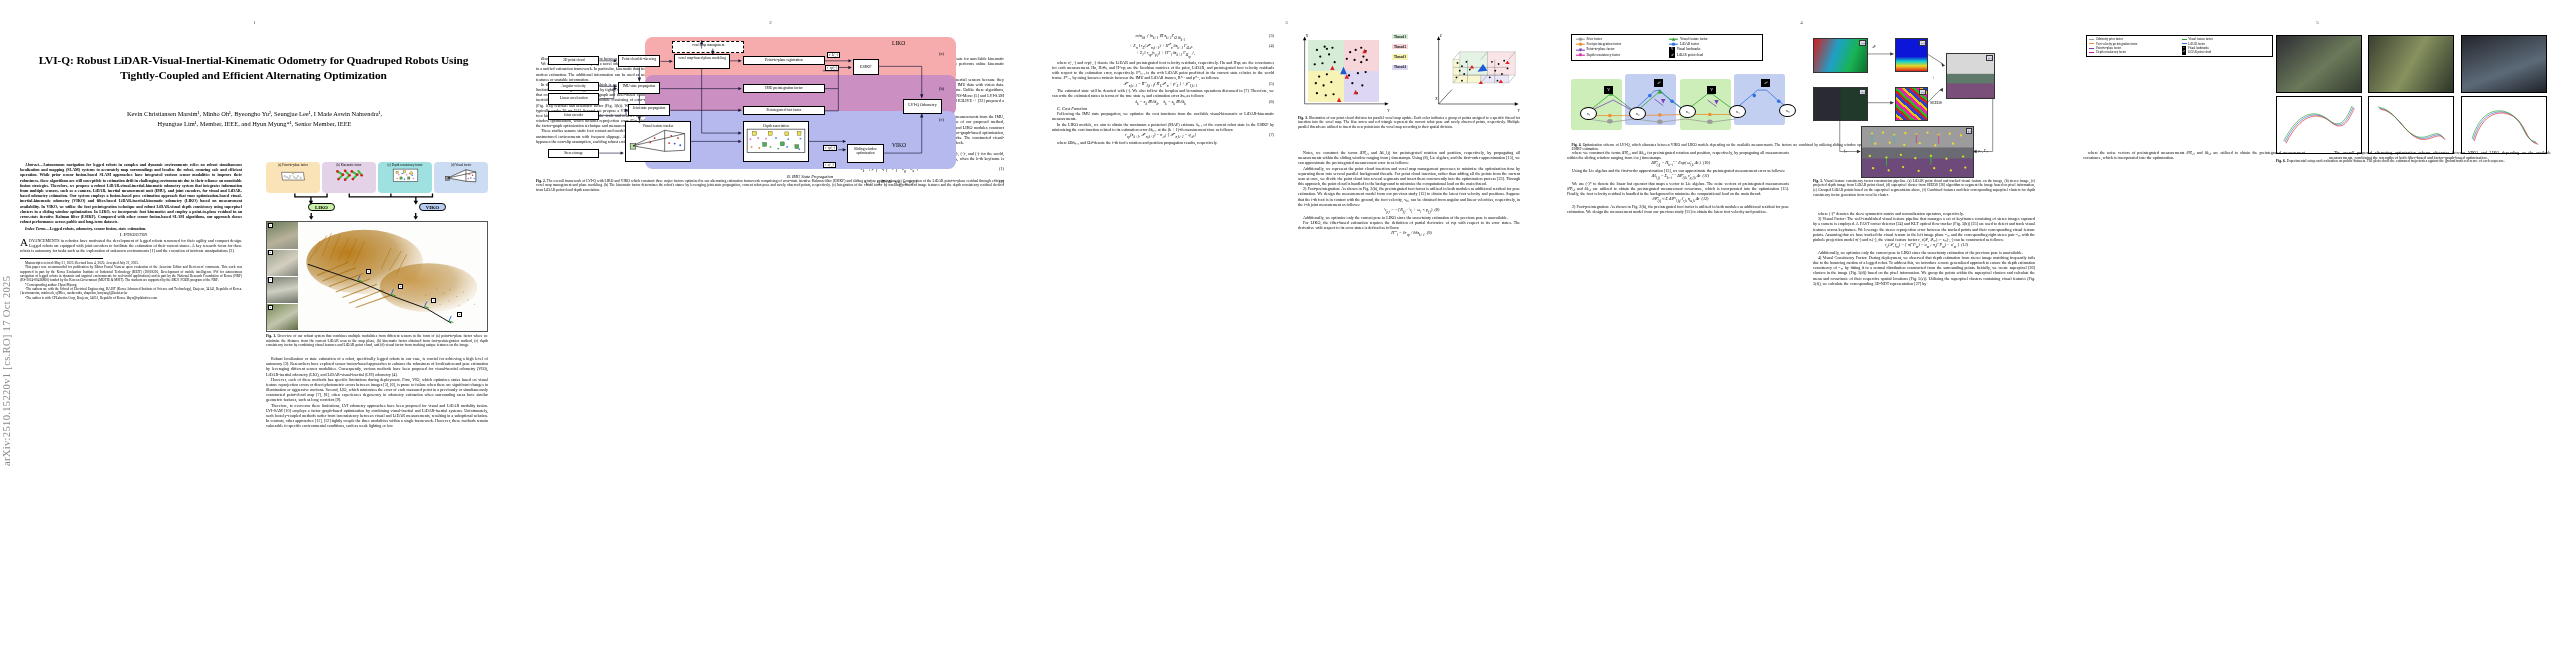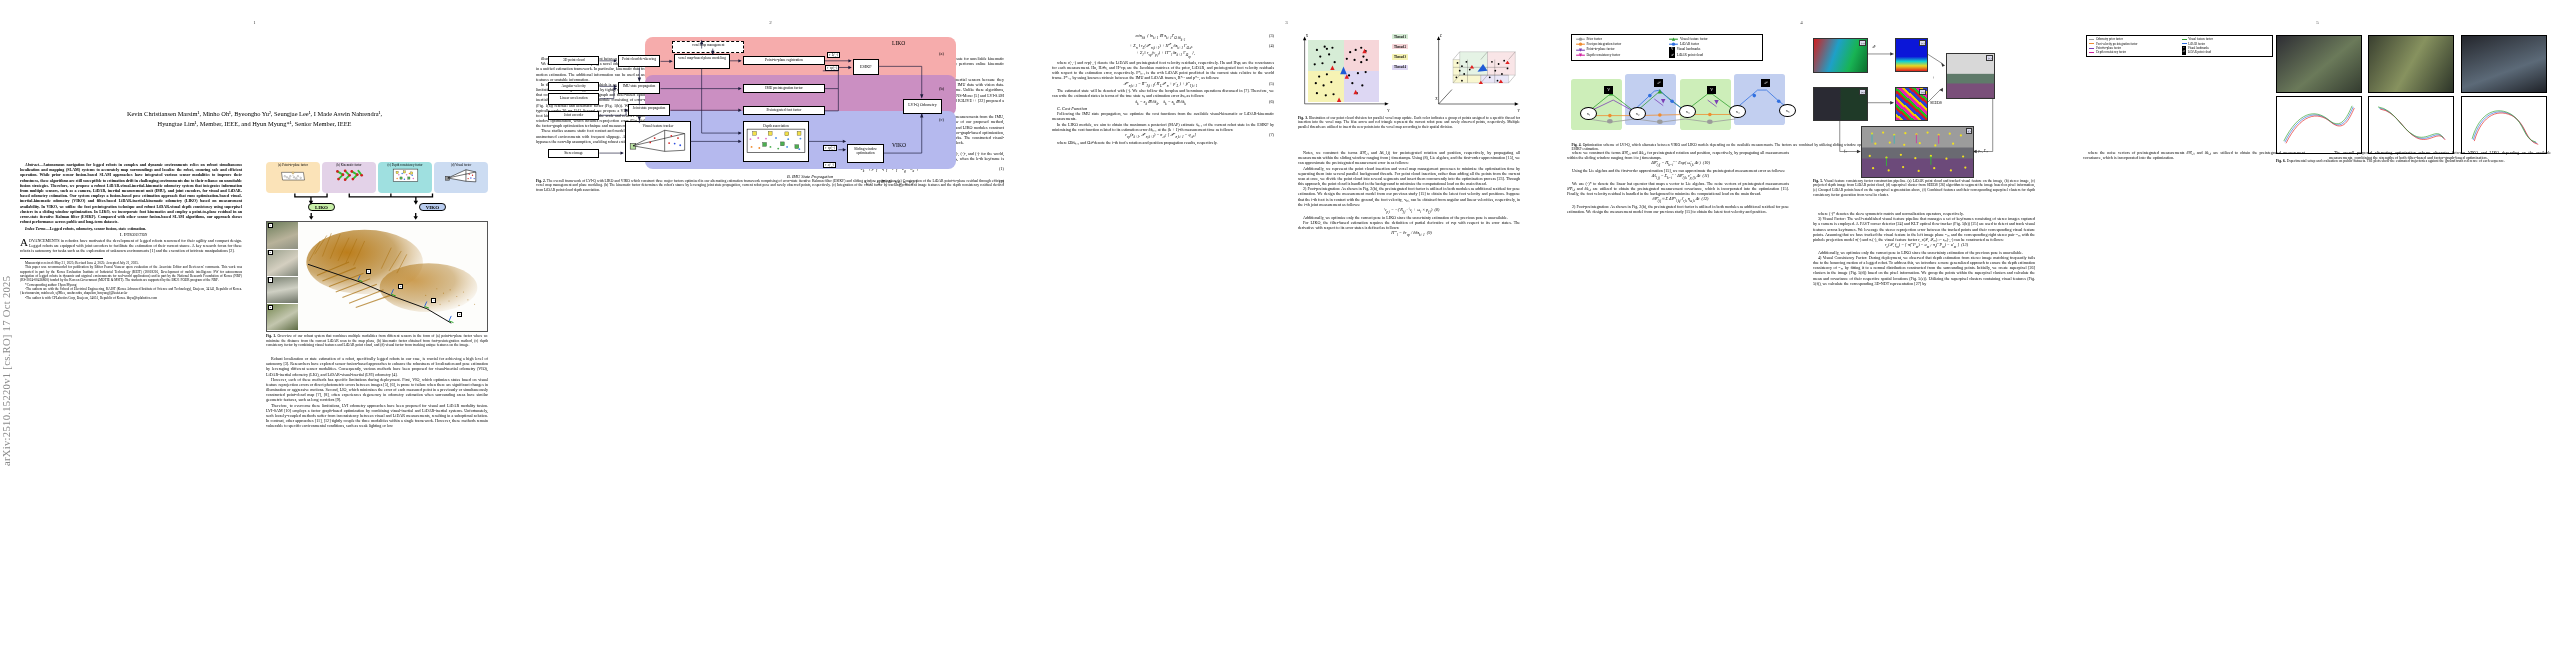--- a/index.html
+++ b/index.html
@@ -115,20 +115,21 @@
 </head>
 <body>
 
 <div class="viewer">
 
   <div class="page pg1">
     <div class="pageno">1</div>
 
     <div class="arxiv-stamp">arXiv:2510.15220v1  [cs.RO]  17 Oct 2025</div>
 
+    <div class="ptitle">LVI-Q: Robust LiDAR-Visual-Inertial-Kinematic Odometry for Quadruped Robots Using Tightly-Coupled and Efficient Alternating Optimization</div>
     <div class="pauthors">
       <div>Kevin Christiansen Marsim¹, Minho Oh¹, Byeongho Yu², Seungjae Lee¹, I Made Aswin Nahrendra¹,</div>
       <div>Hyungtae Lim¹, Member, IEEE, and Hyun Myung*¹, Senior Member, IEEE</div>
     </div>
 
     <div class="col colL" style="top:162px;height:489px;">
       <p class="abs"><i>Abstract—</i><span>Autonomous navigation for legged robots in complex and dynamic environments relies on robust simultaneous localization and mapping (SLAM) systems to accurately map surroundings and localize the robot, ensuring safe and efficient operation. While prior sensor fusion-based SLAM approaches have integrated various sensor modalities to improve their robustness, these algorithms are still susceptible to estimation drift in challenging environments due to their reliance on unsuitable fusion strategies. Therefore, we propose a robust LiDAR-visual-inertial-kinematic odometry system that integrates information from multiple sensors, such as a camera, LiDAR, inertial measurement unit (IMU), and joint encoders, for visual and LiDAR-based odometry estimation. Our system employs a fusion-based pose estimation approach that runs optimization-based visual-inertial-kinematic odometry (VIKO) and filter-based LiDAR-inertial-kinematic odometry (LIKO) based on measurement availability. In VIKO, we utilize the foot preintegration technique and robust LiDAR-visual depth consistency using superpixel clusters in a sliding window optimization. In LIKO, we incorporate foot kinematics and employ a point-to-plane residual in an error-state iterative Kalman filter (ESIKF). Compared with other sensor fusion-based SLAM algorithms, our approach shows robust performance across public and long-term datasets.</span></p>
       <p class="abs" style="margin-top:2.2px;"><i>Index Terms—</i><span>Legged robots, odometry, sensor fusion, state estimation.</span></p>
       <p class="sec">I. Introduction</p>
       <p class="noind"><span class="drop">A</span><span>DVANCEMENTS in robotics have motivated the development of legged robots renowned for their agility and compact design. Legged robots are equipped with joint encoders to facilitate the estimation of their current stance. A key research focus for these robots is autonomy for tasks such as the exploration of unknown environments [1] and the execution of intricate manipulations [2].</span></p>

